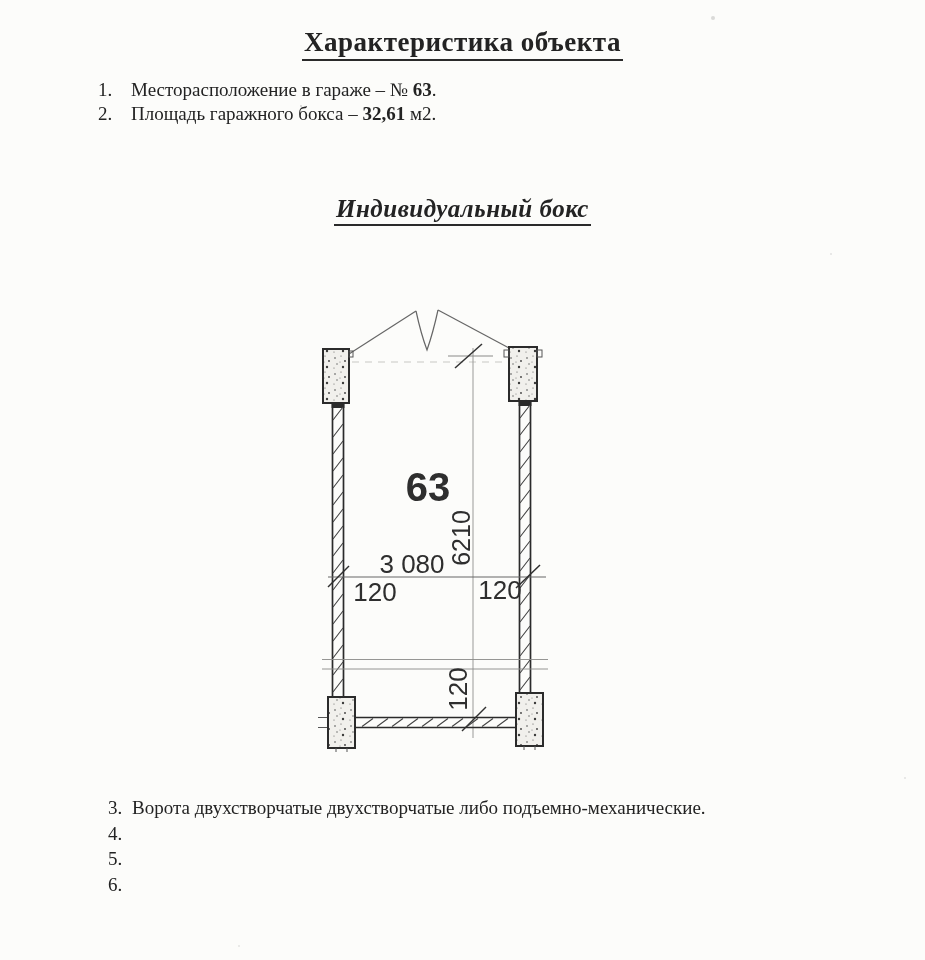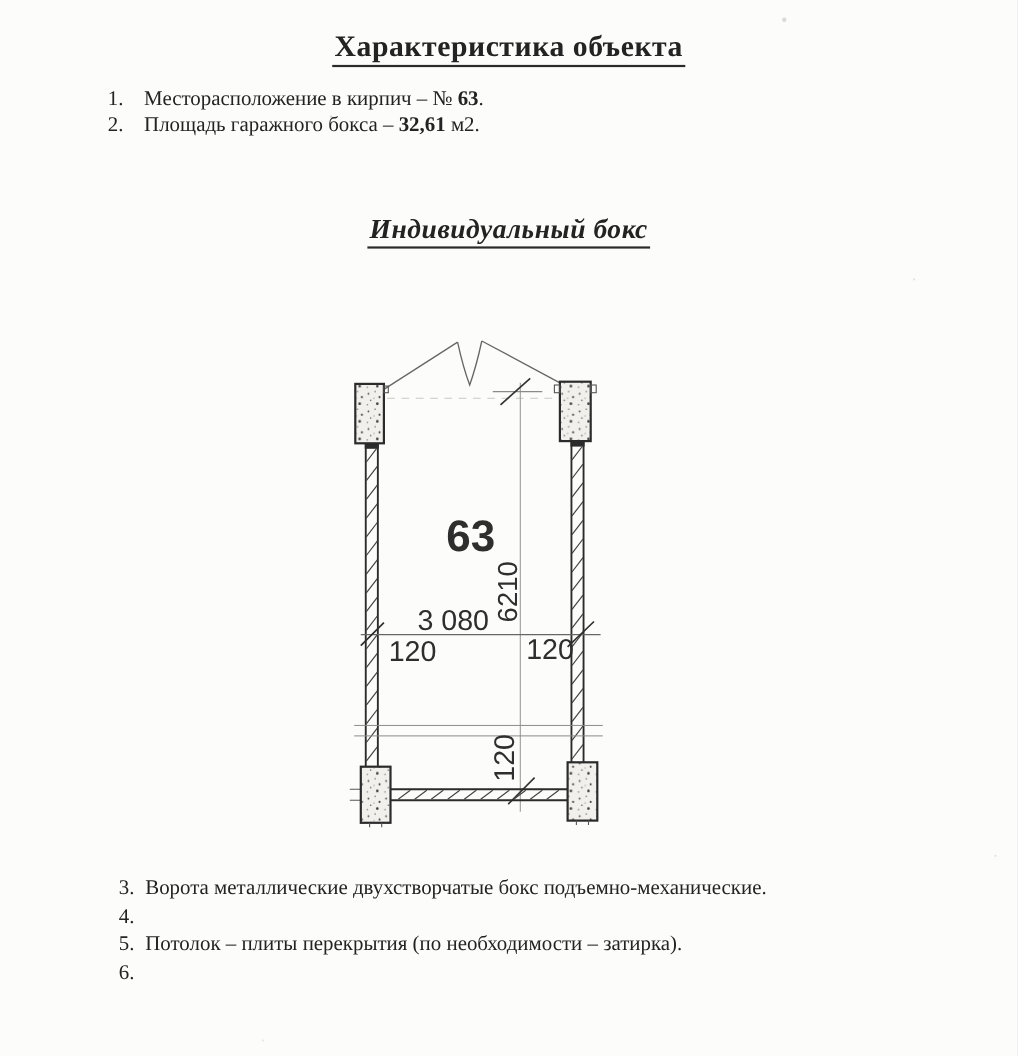--- a/index.html
+++ b/index.html
@@ -52,21 +52,21 @@
 
 <div class="page">
 
   <div class="heading h1">
     <span class="u">Характеристика объекта</span>
   </div>
 
   <div class="spec-list list-top">
     <div class="spec-item">
       <span class="num">1.</span>
-      <span><span>Месторасположение  в кирпич – № </span><b>63</b><span>.</span></span>
+      <span><span>Месторасположение  в гараже – № </span><b>63</b><span>.</span></span>
     </div>
     <div class="spec-item">
       <span class="num">2.</span>
       <span><span>Площадь гаражного бокса – </span><b>32,61</b><span> м2.</span></span>
     </div>
   </div>
 
   <div class="heading h2">
     <span class="u">Индивидуальный бокс</span>
   </div>
@@ -141,28 +141,27 @@
       <text x="112" y="283" font-size="26" text-anchor="middle">3 080</text>
       <text x="75" y="311" font-size="26" text-anchor="middle">120</text>
       <text x="200" y="309" font-size="26" text-anchor="middle">120</text>
       <text transform="translate(167,399) rotate(-90)" font-size="26" text-anchor="middle">120</text>
     </svg>
   </div>
 
   <div class="spec-list list-bottom">
     <div class="spec-item">
       <span class="num">3.</span>
-      <span>Ворота металлические двухстворчатые бокс подъемно-механические.</span>
+      <span>Ворота двухстворчатые двухстворчатые либо подъемно-механические.</span>
     </div>
     <div class="spec-item">
       <span class="num">4.</span>
     </div>
     <div class="spec-item">
       <span class="num">5.</span>
-      <span>Потолок – плиты перекрытия  (по необходимости – затирка).</span>
     </div>
     <div class="spec-item">
       <span class="num">6.</span>
     </div>
   </div>
 
   <div class="scan-noise"></div>
 </div>
 
 </body></html>

